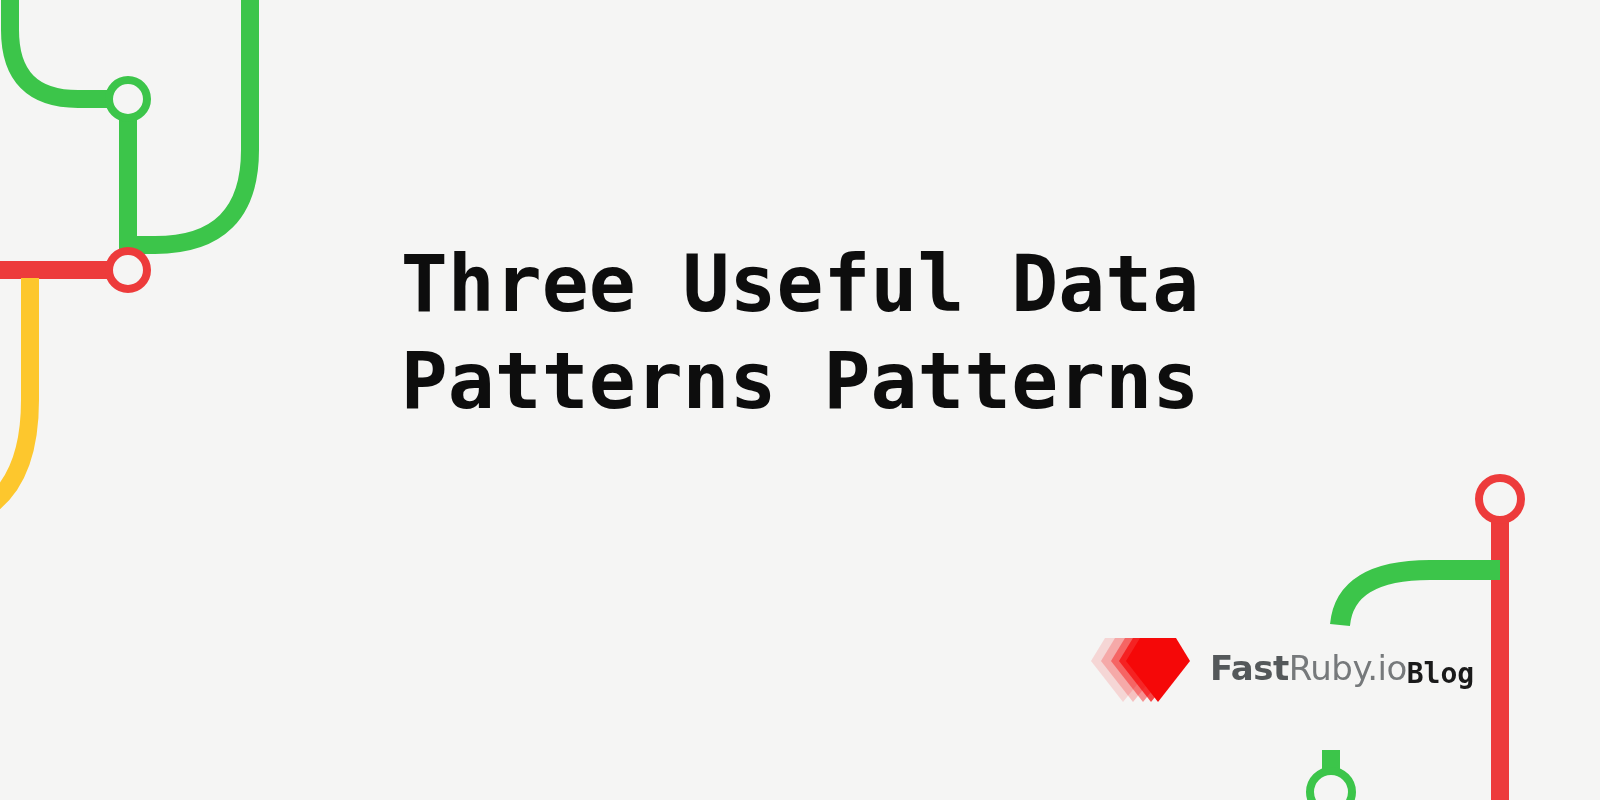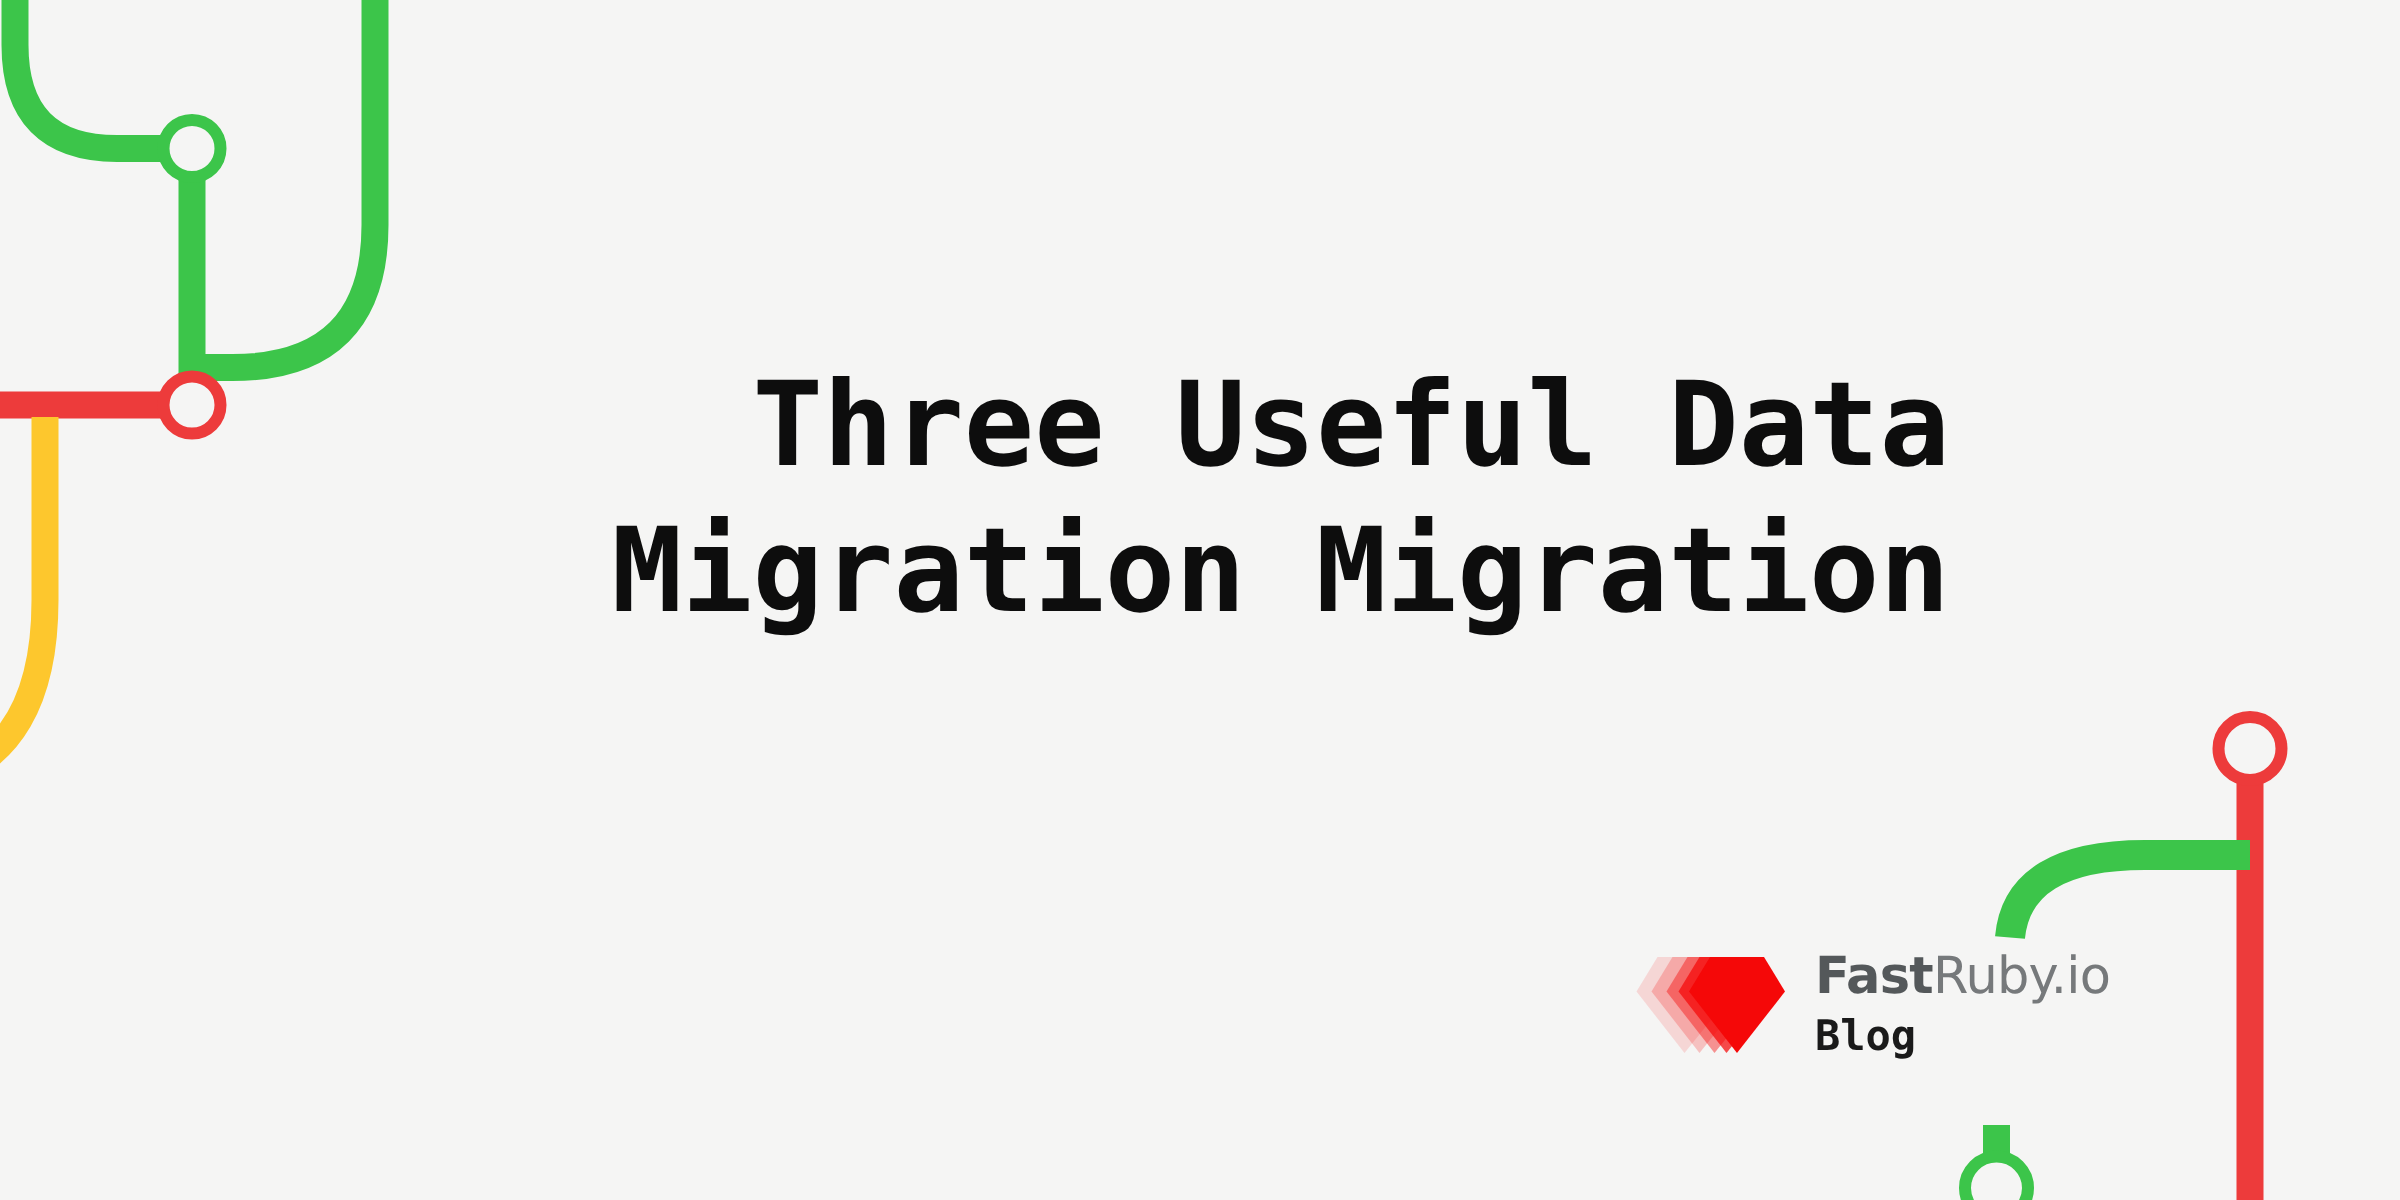--- a/index.html
+++ b/index.html
@@ -28,21 +28,21 @@
     height: 800px;
     pointer-events: none;
   }
 
   
   .title-block {
     position: absolute;
     left: 300px;
     top: 236px;
     width: 1000px;
-    text-align: right;
+    text-align: center;
   }
   .title-line {
     font-family: "DejaVu Sans Mono", "Liberation Mono", monospace;
     font-weight: bold;
     font-size: 78px;
     line-height: 97px;
     letter-spacing: 0px;
     color: #0d0d0d;
     white-space: nowrap;
   }
@@ -59,21 +59,21 @@
   .gem-wrap {
     position: relative;
     width: 100px;
     height: 74px;
     flex: none;
   }
   .gem-wrap svg { display: block; }
 
   .brand-text {
     display: flex;
-    flex-direction: column;
+    flex-direction: row;
     line-height: 1;
   }
   .brand-top {
     font-family: "DejaVu Sans", "Liberation Sans", sans-serif;
     font-size: 34px;
     letter-spacing: -0.5px;
     white-space: nowrap;
   }
   .brand-fast {
     font-weight: bold;
@@ -120,21 +120,21 @@
     <path d="M 1500 570 L 1430 570 Q 1345 570 1340 625" fill="none" stroke="#3cc54a" stroke-width="20" stroke-linecap="butt"></path>
 
     <path d="M 1331 750 L 1331 790" fill="none" stroke="#3cc54a" stroke-width="18" stroke-linecap="butt"></path>
 
     <circle cx="1500" cy="499" r="21" fill="#f5f5f4" stroke="#ed3b3b" stroke-width="8"></circle>
     <circle cx="1331" cy="792" r="21" fill="#f5f5f4" stroke="#3cc54a" stroke-width="8"></circle>
   </svg>
 
   <div class="title-block">
     <div class="title-line">Three Useful Data</div>
-    <div class="title-line">Migration Migration</div>
+    <div class="title-line">Patterns Patterns</div>
   </div>
 
   <div class="brand">
     <div class="gem-wrap">
       <svg viewBox="0 0 100 74" width="100" height="74" aria-hidden="true">
 
         <g opacity="0.13">
           <path d="M 1 29 L 15 6 L 52 6 L 66 29 L 33 70 Z" fill="#f50808"></path>
         </g>
         <g opacity="0.22">

